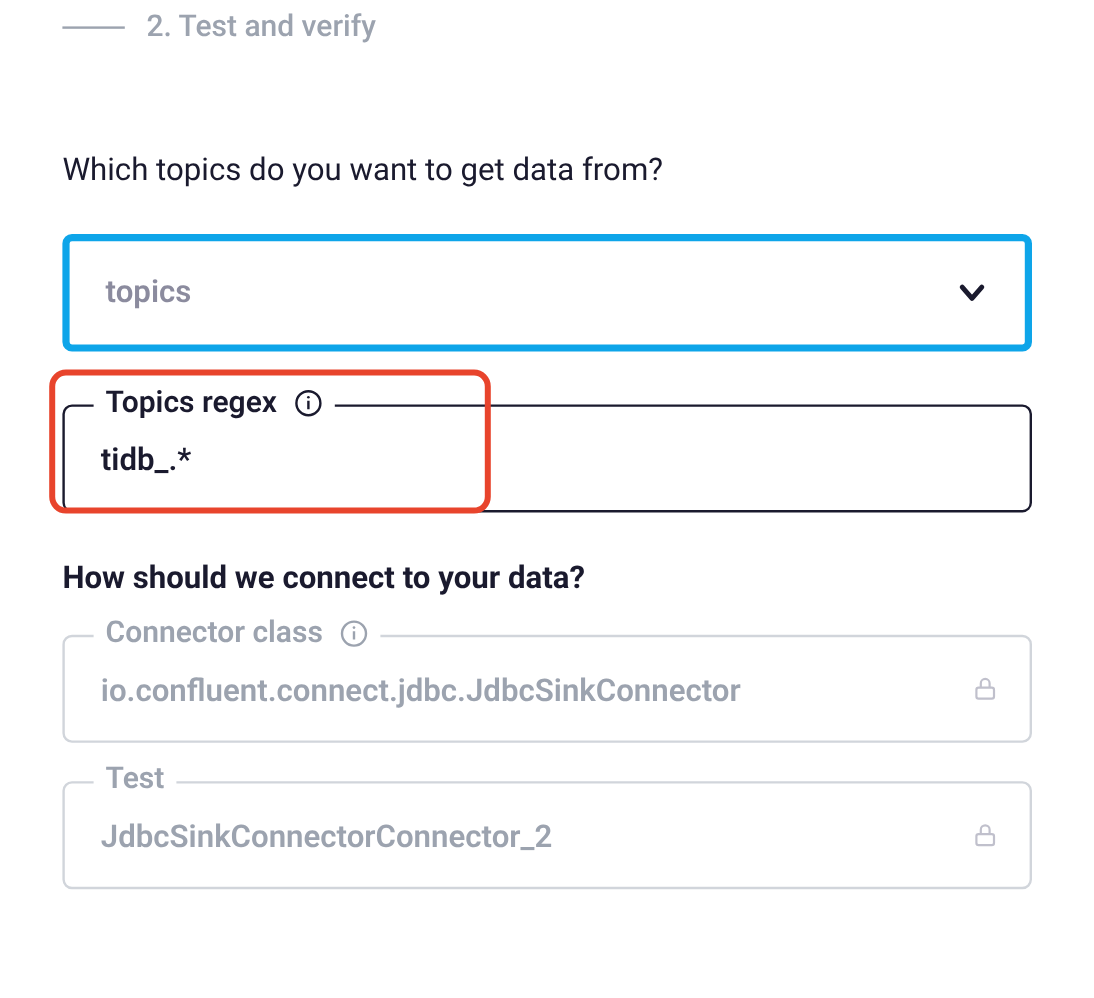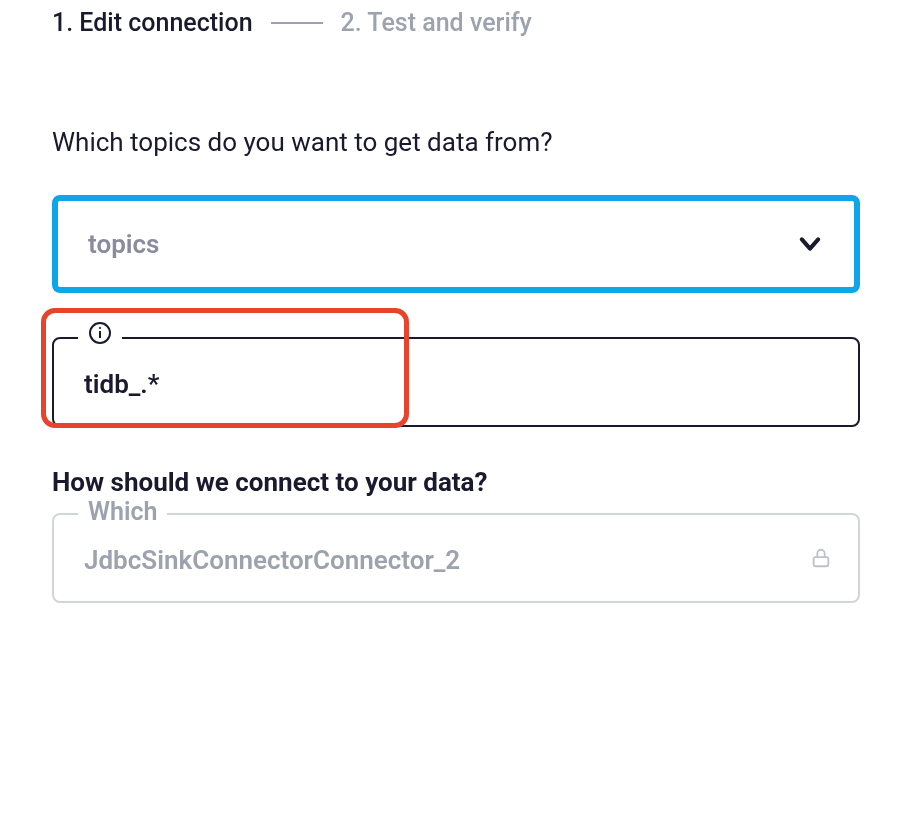--- a/index.html
+++ b/index.html
@@ -130,61 +130,76 @@
       border: 5px solid #e8442c;
       border-radius: 14px;
       pointer-events: none;
       z-index: 3;
     }
     .section-heading-2 {
       font-size: 26px;
       font-weight: 700;
       color: #1a1a2e;
       margin-top: 30px;
-      margin-bottom: 16px;
+      margin-bottom: 32px;
     }
   </style>
 </head>
 <body>
 
 <div class="container">
 
   <div class="stepper">
-    <span class="step step-active">1. Edit connection</span>
     <div class="step-divider"></div>
     <span class="step step-inactive">2. Test and verify</span>
   </div>
 
   <h2 class="section-heading">Which topics do you want to get data from?</h2>
 
   <div class="dropdown">
     <span class="dropdown-placeholder">topics</span>
     <svg class="dropdown-chevron" viewBox="0 0 24 24" fill="none" stroke="currentColor" stroke-width="3.5" stroke-linecap="round" stroke-linejoin="round">
       <polyline points="5 8 12 16 19 8"></polyline>
     </svg>
   </div>
 
   <div class="field-wrapper" style="position:relative;">
     <div class="highlight-box" style="left:-11px; top:-29px; width:368px; height:120px;"></div>
     <div class="field-legend">
+      <span>Topics regex</span>
       <svg class="info-icon" viewBox="0 0 24 24" fill="none" stroke="currentColor" stroke-width="2">
         <circle cx="12" cy="12" r="10"></circle>
         <line x1="12" y1="10" x2="12" y2="17"></line>
         <circle cx="12" cy="7" r="1.1" fill="currentColor" stroke="none"></circle>
       </svg>
     </div>
     <input class="field-input" value="tidb_.*" style="">
   </div>
 
   <h2 class="section-heading-2">How should we connect to your data?</h2>
 
-
   <div class="field-wrapper disabled">
     <div class="field-legend disabled">
-      <span>Which</span>
+      <span>Connector class</span>
+      <svg class="info-icon disabled" viewBox="0 0 24 24" fill="none" stroke="currentColor" stroke-width="2">
+        <circle cx="12" cy="12" r="10"></circle>
+        <line x1="12" y1="10" x2="12" y2="17"></line>
+        <circle cx="12" cy="7" r="1.1" fill="currentColor" stroke="none"></circle>
+      </svg>
+    </div>
+    <input class="field-input disabled" readonly="" value="io.confluent.connect.jdbc.JdbcSinkConnector" style="">
+    <svg class="lock-icon" viewBox="0 0 24 24" fill="none" stroke="currentColor" stroke-width="2">
+      <rect x="4" y="11" width="16" height="10" rx="2"></rect>
+      <path d="M8 11 V7 a4 4 0 0 1 8 0 v4"></path>
+    </svg>
+  </div>
+
+  <div class="field-wrapper disabled">
+    <div class="field-legend disabled">
+      <span>Test</span>
     </div>
     <input class="field-input disabled" readonly="" value="JdbcSinkConnectorConnector_2" style="">
     <svg class="lock-icon" viewBox="0 0 24 24" fill="none" stroke="currentColor" stroke-width="2">
       <rect x="4" y="11" width="16" height="10" rx="2"></rect>
       <path d="M8 11 V7 a4 4 0 0 1 8 0 v4"></path>
     </svg>
   </div>
 
 </div>
 

